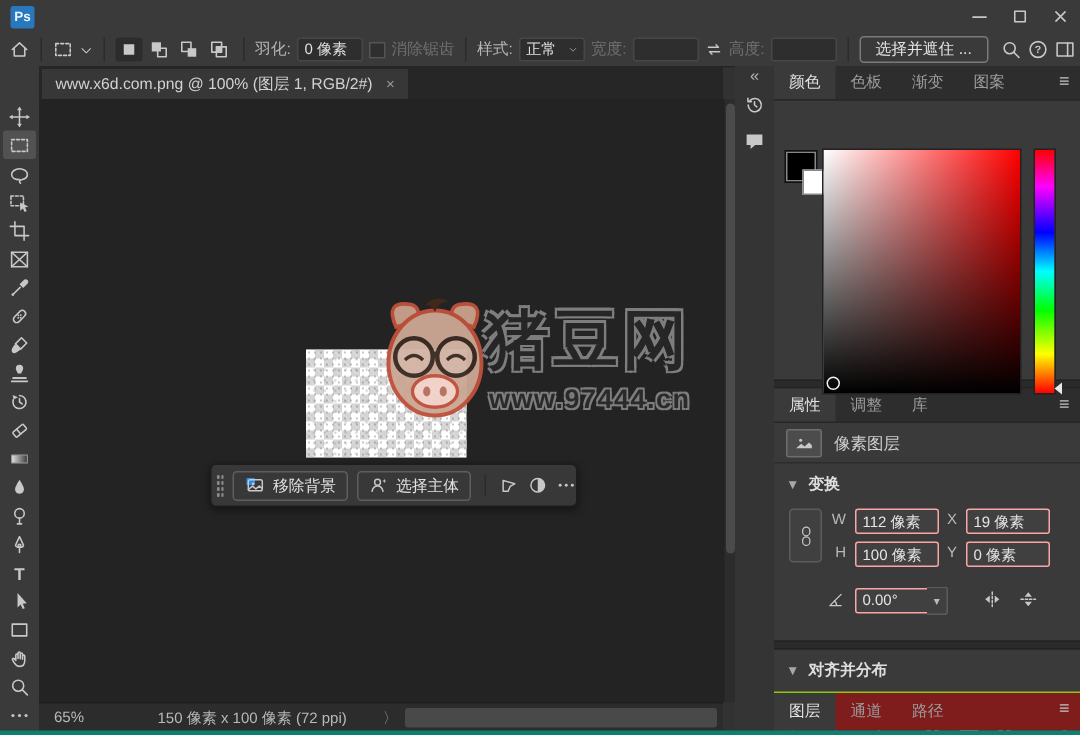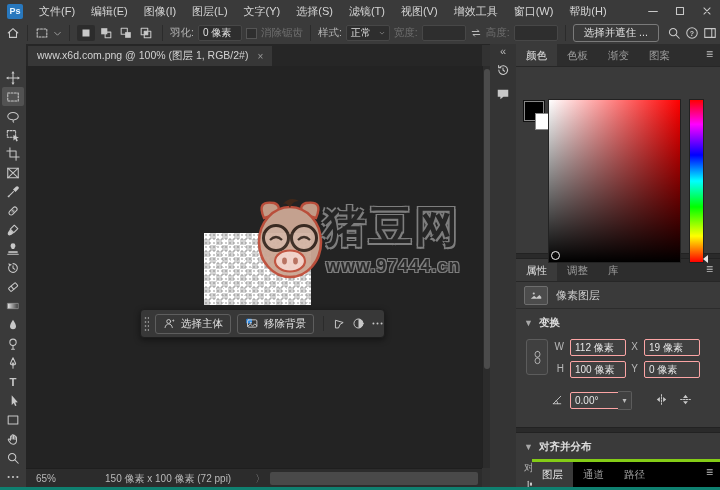--- a/index.html
+++ b/index.html
@@ -123,43 +123,30 @@
   .pfield{position:absolute;height:15px;width:46px;background:#404040;border:1px solid #fca5a5;border-radius:2px;
           font-size:10px;color:#e6e6e6;display:flex;align-items:center;padding:0 4px;white-space:nowrap}
   .ang-drop{position:absolute;left:104px;top:56px;width:13px;height:17px;border:1px solid #5c5c5c;border-left:none;
             border-radius:0 2px 2px 0;display:flex;align-items:center;justify-content:center;background:#404040;color:#bbb;font-size:8px}
   .tf-ic{position:absolute;width:18px;height:17px;display:flex;align-items:center;justify-content:center}
   .align-label{font-size:10px;color:#b0b0b0;margin:6px 0 4px}
   .align-row{display:flex;align-items:center;gap:7px}
   .al-ic{width:17px;height:16px;display:flex;align-items:center;justify-content:center}
   .al-gap{width:10px}
   .align-chev{margin-left:auto;color:#9a9a9a;font-size:9px}
-  .layers-tabrow{position:absolute;left:16px;right:0;bottom:0;height:25px;background:#000000;border-top:3px solid #84cc16;display:flex}
+  .layers-tabrow{position:absolute;left:0;right:0;bottom:0;height:25px;background:#7f1d1d;border-top:1px solid #84cc16;display:flex}
   .layers-tabrow .ptab{line-height:25px}
 
   .bottomedge{left:0;right:0;bottom:0;height:3px;background:#0f8070}
 </style>
 </head>
 <body>
 
 <div class="abs titlebar">
   <div class="ps-badge">Ps</div>
-  <div id="menubar" style="display:flex">
-      <div class="menu-item">文件(F)</div>
-      <div class="menu-item">编辑(E)</div>
-      <div class="menu-item">图像(I)</div>
-      <div class="menu-item">图层(L)</div>
-      <div class="menu-item">文字(Y)</div>
-      <div class="menu-item">选择(S)</div>
-      <div class="menu-item">滤镜(T)</div>
-      <div class="menu-item">视图(V)</div>
-      <div class="menu-item">增效工具</div>
-      <div class="menu-item">窗口(W)</div>
-      <div class="menu-item">帮助(H)</div>
-    </div>
   <div class="win-controls">
     <div class="win-btn">
         <svg class="ic" viewBox="0 0 16 16">
           <path d="M3 8.5h10"></path>
         </svg>
       </div>
     <div class="win-btn">
         <svg class="ic" viewBox="0 0 16 16">
           <rect x="4" y="4" width="8" height="8"></rect>
         </svg>
@@ -433,35 +420,35 @@
     <ellipse cx="34.5" cy="67" rx="2.4" ry="3.4" fill="#b8705e"></ellipse>
     <ellipse cx="45.5" cy="67" rx="2.4" ry="3.4" fill="#b8705e"></ellipse>
   </svg>
 </div>
 <div class="abs wm wm-title">猪豆网</div>
 <div class="abs wm wm-url">www.97444.cn</div>
 
 <div class="abs ctaskbar">
   <span class="drag-dots"></span>
   <span class="cbtn">
-    <svg class="ic" style="width:13px;height:13px" viewBox="0 0 16 16">
-        <circle cx="7" cy="5.5" r="2.4"></circle>
-        <path d="M2.5 13c.6-3 2.3-4.4 4.5-4.4s3.9 1.4 4.5 4.4"></path>
-        <path class="f" d="M12.6 2.6l.5 1.4 1.4.5-1.4.5-.5 1.4-.5-1.4-1.4-.5 1.4-.5z"></path>
-      </svg>
-    <span>选择主体</span>
-  </span>
-  <span class="cbtn">
     <svg class="ic" style="width:14px;height:13px" viewBox="0 0 16 16">
         <rect class="b" x="1" y="2" width="7" height="6" rx="1"></rect>
         <rect x="2.5" y="3.5" width="11.5" height="9" rx="1.5"></rect>
         <circle class="f" cx="6.5" cy="6.8" r="1.1"></circle>
         <path d="M2.5 11.5l3.4-2.8 2.8 2.3 2.8-2.3 2.5 2"></path>
       </svg>
     <span>移除背景</span>
+  </span>
+  <span class="cbtn">
+    <svg class="ic" style="width:13px;height:13px" viewBox="0 0 16 16">
+        <circle cx="7" cy="5.5" r="2.4"></circle>
+        <path d="M2.5 13c.6-3 2.3-4.4 4.5-4.4s3.9 1.4 4.5 4.4"></path>
+        <path class="f" d="M12.6 2.6l.5 1.4 1.4.5-1.4.5-.5 1.4-.5-1.4-1.4-.5 1.4-.5z"></path>
+      </svg>
+    <span>选择主体</span>
   </span>
   <span class="vsep" style="height:15px"></span>
   <span class="cic">
       <svg class="ic" style="width:13px;height:13px" viewBox="0 0 16 16">
         <path d="M3 13V4l9.5 2.8L8.7 9 7 13z"></path>
       </svg>
     </span>
   <span class="cic">
       <svg class="ic" style="width:13px;height:13px" viewBox="0 0 16 16">
         <circle cx="8" cy="8" r="5.6"></circle>

